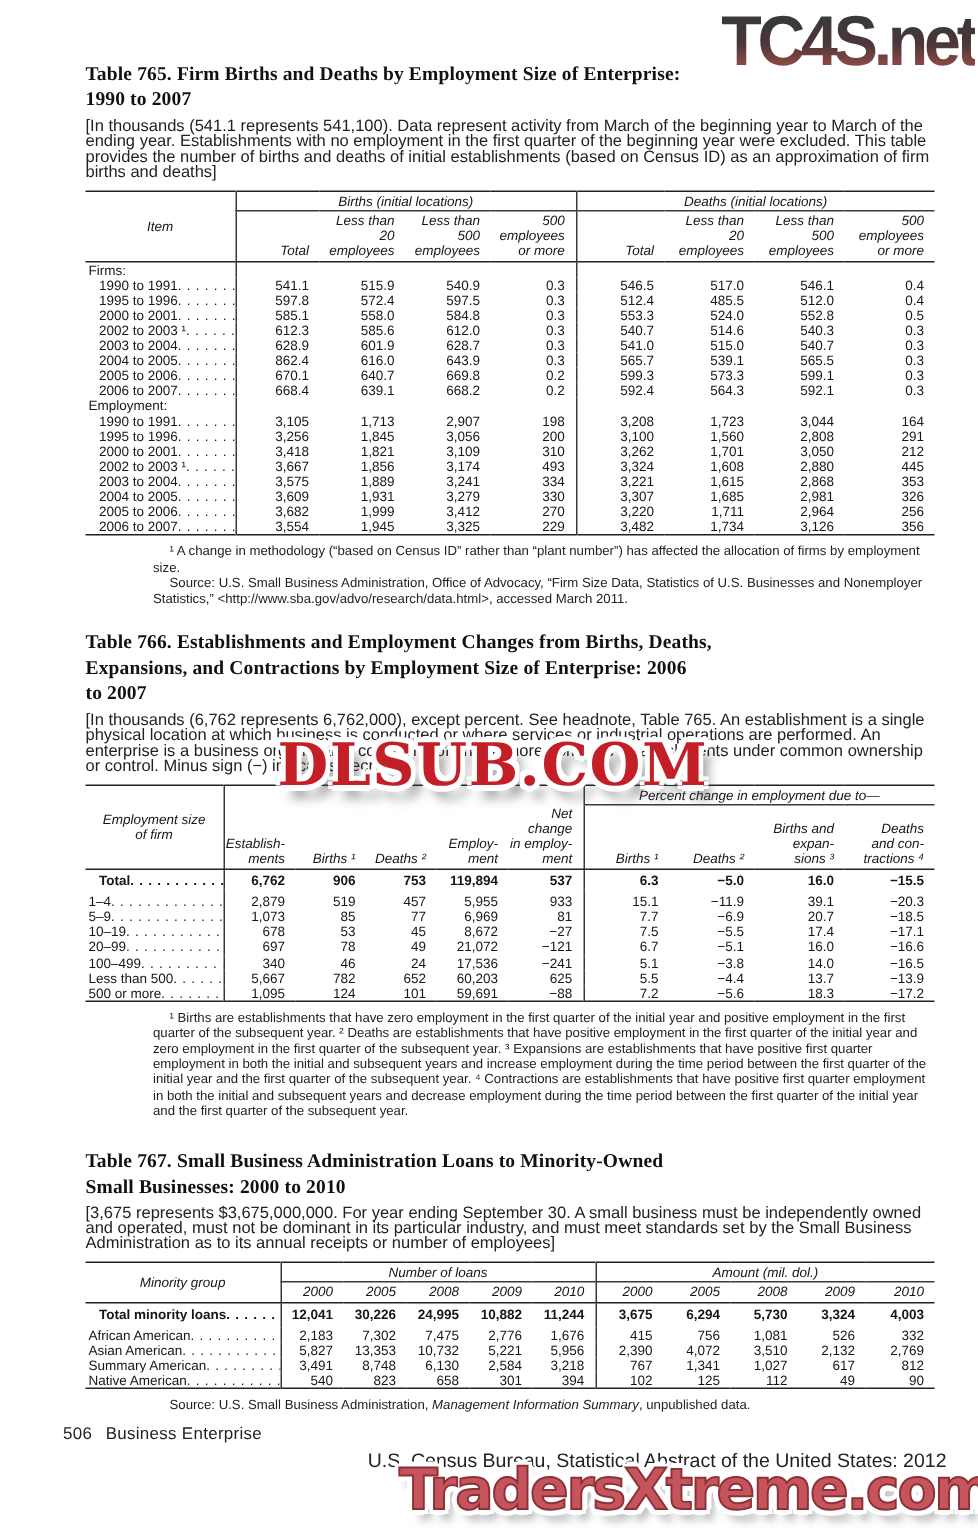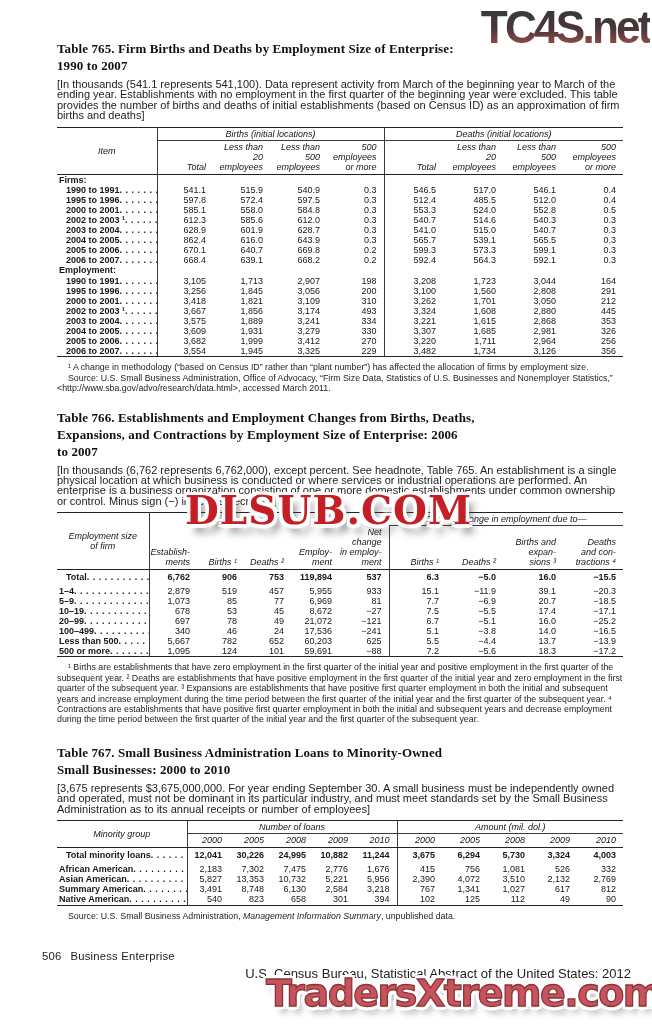--- a/index.html
+++ b/index.html
@@ -56,26 +56,26 @@
   .hb { border-bottom: 1.5px solid #222; }
   tr.cols th { border-bottom: 1.5px solid #222; }
   .vr { border-right: 1px solid #3a3a3a; }
 
   td { padding: 0; }
   td.num { text-align: right; padding: 0 7px 0 0; line-height: 10.1px; }
   td.lbl { line-height: 10.1px; }
   tr.b { font-weight: bold; }
   tr.b td { padding-top: 2px; padding-bottom: 1px; }
   tr.spacer td { height: 3px; line-height: 3px; }
-  .lead { display: flex; align-items: flex-end; overflow: hidden; padding-left: 2px; font-weight: bold; }
+  .lead { display: flex; align-items: flex-end; overflow: hidden; padding-left: 2px; }
   .lead.ind { padding-left: 9px; }
   .dots { flex: 1; white-space: nowrap; overflow: hidden; letter-spacing: .5px; }
   .dots::before { content: " . . . . . . . . . . . . . . . . . . . . . . . . . . . ."; }
 
-  .fnblock { margin-top: 5px; }
+  .fnblock { margin-top: 5px; margin-left: 45px; }
   .fn {
     font-size: 8.8px;
     line-height: 10.4px;
     text-indent: 11px;
     color:#222;
   }
 
   .footer-left {
     position: absolute; left: 42px; top: 950px;
     font-size: 11.3px; letter-spacing: .2px; color:#222;
@@ -604,21 +604,21 @@
               </div>
             </td>
             <td class="num">697</td>
             <td class="num">78</td>
             <td class="num">49</td>
             <td class="num">21,072</td>
             <td class="num vr">−121</td>
             <td class="num">6.7</td>
             <td class="num">−5.1</td>
             <td class="num">16.0</td>
-            <td class="num">−25.2</td>
+            <td class="num">−16.6</td>
           </tr>
           <tr>
             <td class="lbl vr">
               <div class="lead">
                 <span>100–499</span>
                 <span class="dots"></span>
               </div>
             </td>
             <td class="num">340</td>
             <td class="num">46</td>

